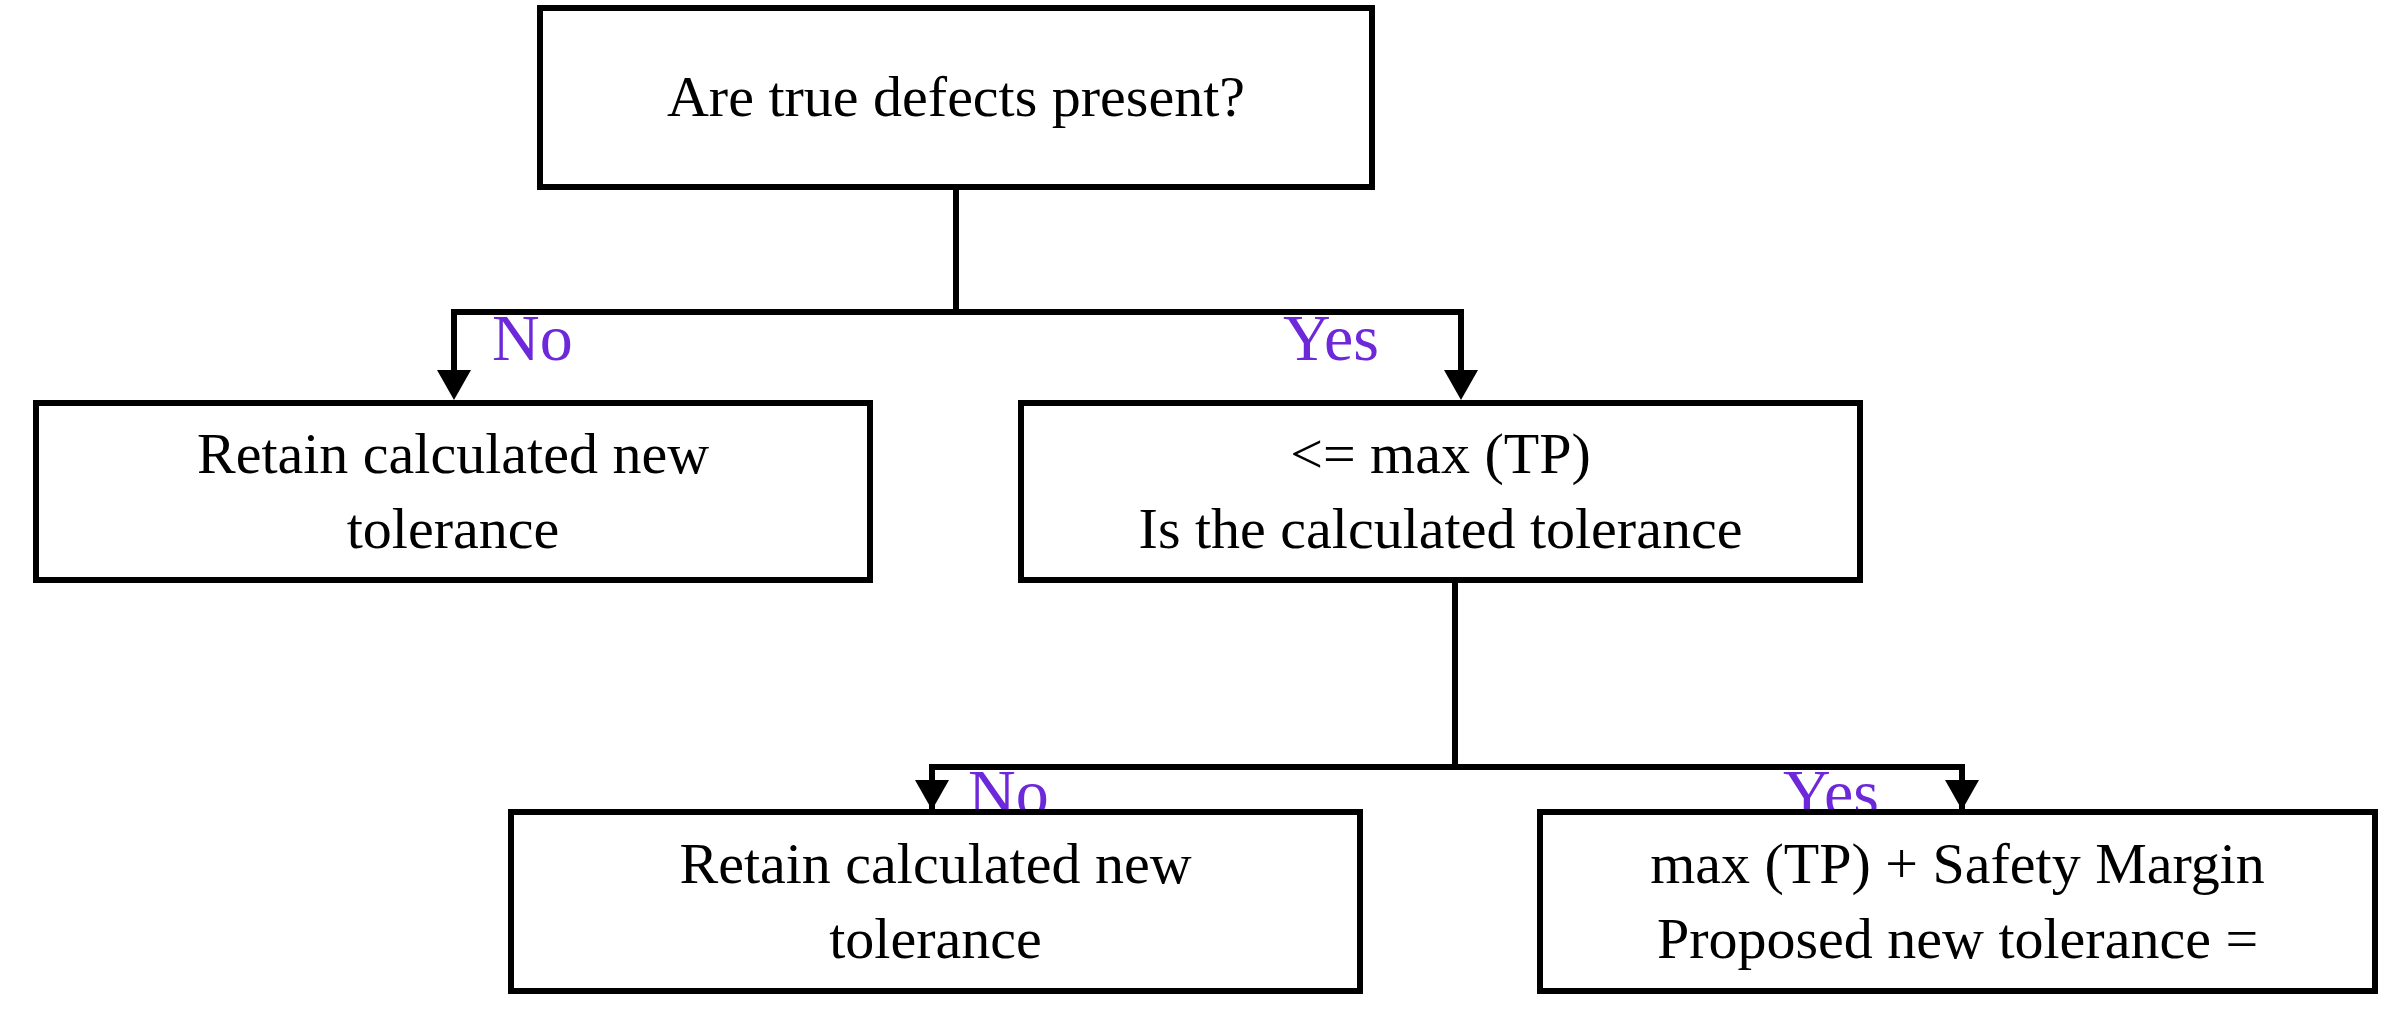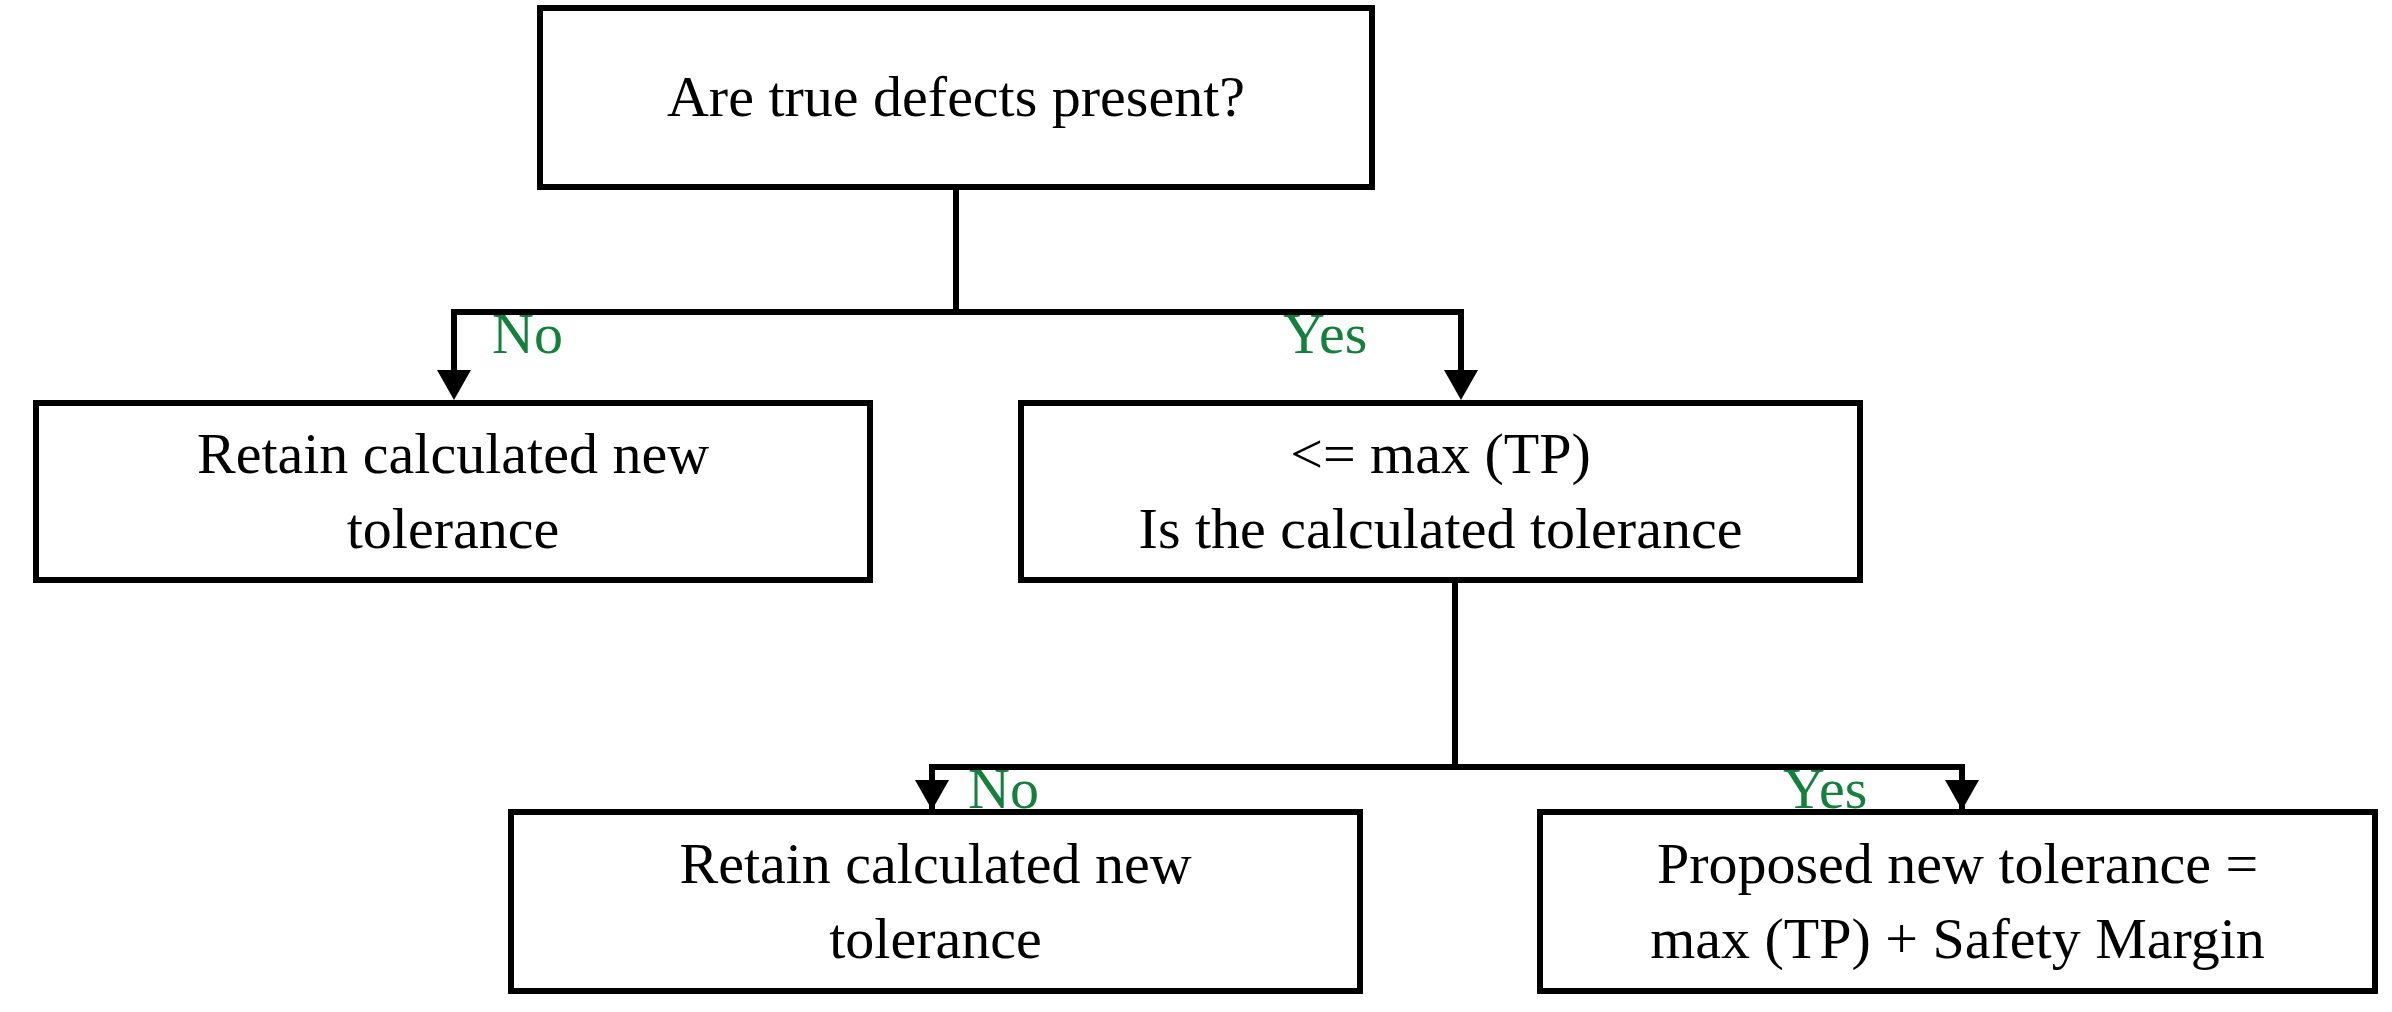--- a/index.html
+++ b/index.html
@@ -49,23 +49,23 @@
   .arrowhead {
     position: absolute;
     width: 0;
     height: 0;
     border-left: 17px solid transparent;
     border-right: 17px solid transparent;
     border-top: 30px solid #000000;
   }
   .edge-label {
     position: absolute;
-    font-size: 58px;
+    font-size: 66px;
     line-height: 1;
-    color: #15803d;
+    color: #6d28d9;
     white-space: nowrap;
   }
 </style>
 </head>
 <body>
 
 <div id="canvas">
 
   <div class="node" style="left:537px; top:5px; width:838px; height:185px;">
     <span class="line">Are true defects present?</span>
@@ -104,17 +104,17 @@
   <div class="edge-v" style="left:1959px; top:764px; height:50px;"></div>
   <div class="arrowhead" style="left:1945px; top:780px;"></div>
   <div class="edge-label" style="left:1783px; top:760px;">Yes</div>
 
   <div class="node" style="left:508px; top:809px; width:855px; height:185px;">
     <span class="line">Retain calculated new</span>
     <span class="line">tolerance</span>
   </div>
 
   <div class="node" style="left:1537px; top:809px; width:841px; height:185px;">
+    <span class="line">max (TP) + Safety Margin</span>
     <span class="line">Proposed new tolerance =</span>
-    <span class="line">max (TP) + Safety Margin</span>
   </div>
 
 </div>
 
 </body></html>

